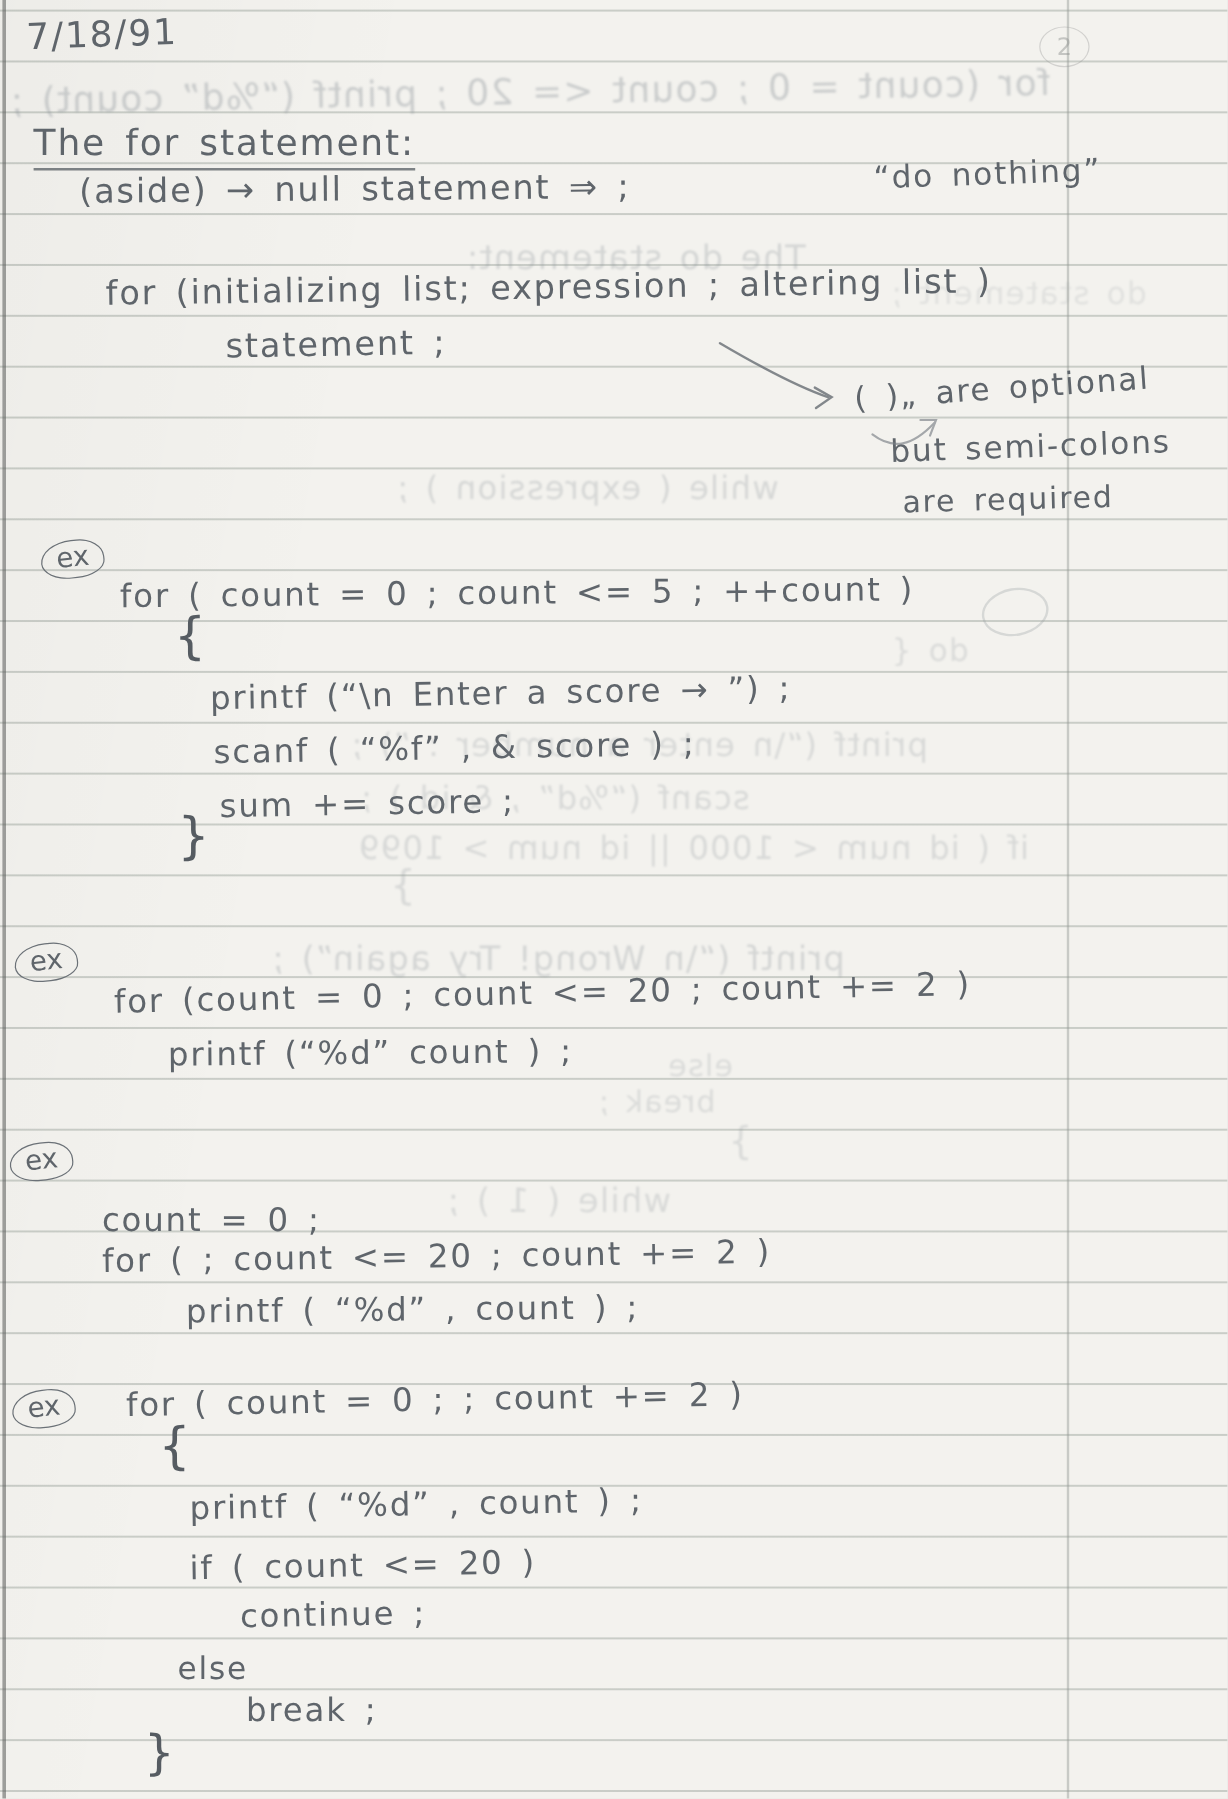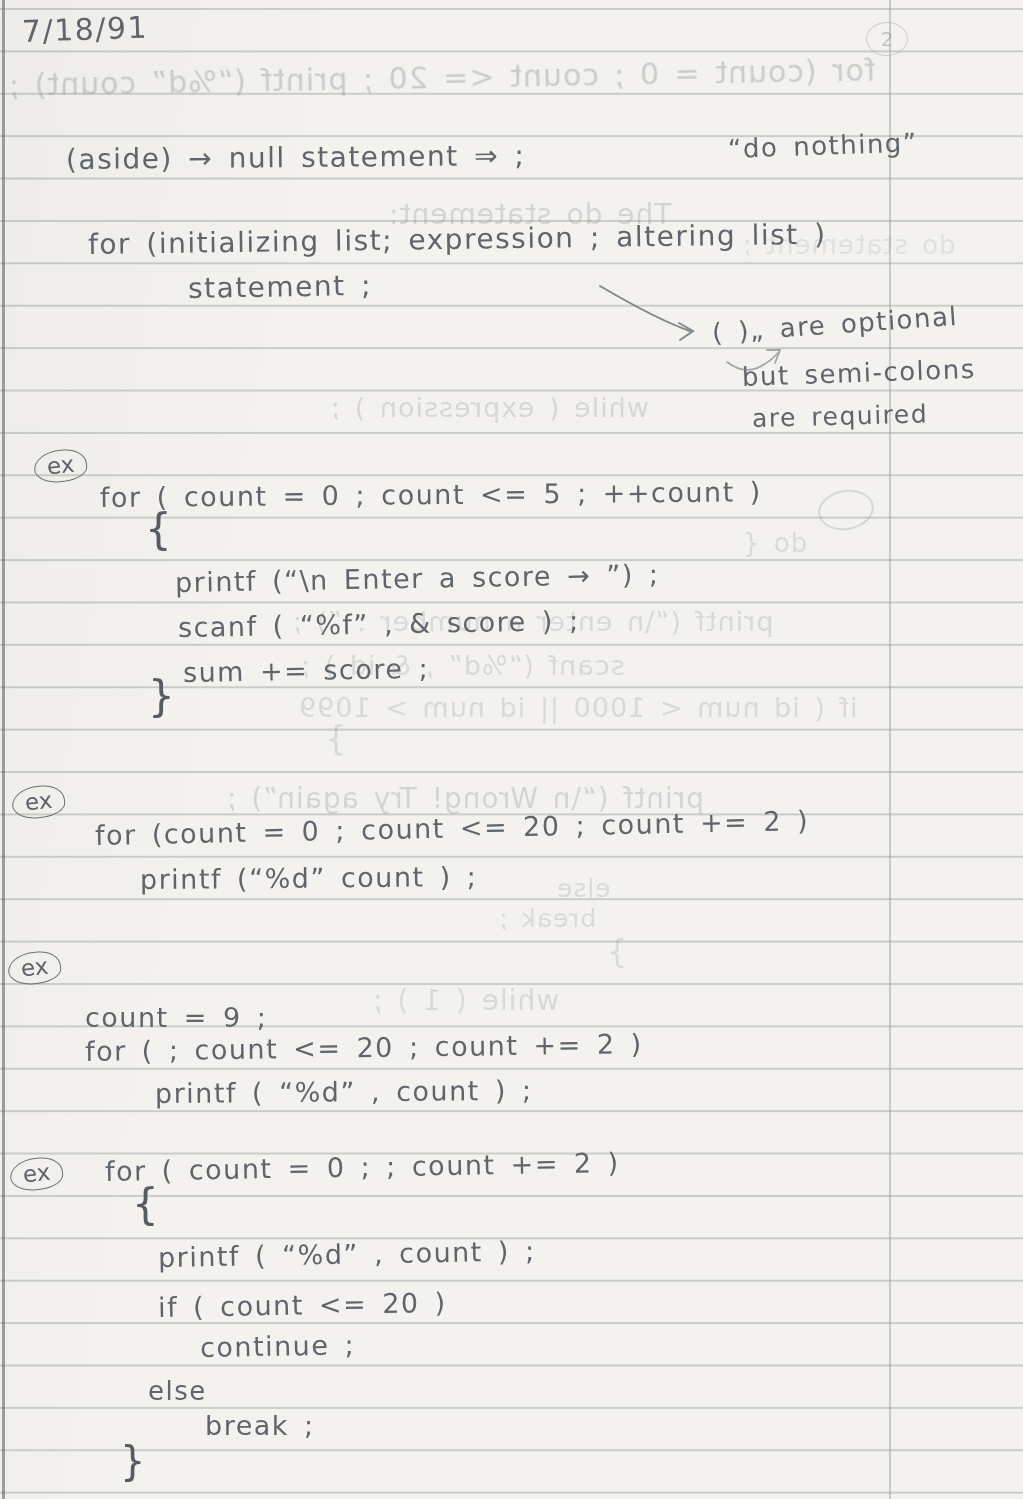--- a/index.html
+++ b/index.html
@@ -58,20 +58,21 @@
   <div class="bt" style="left:498px;top:904px;font-size:25px;opacity:.24">break ;</div>
   <div class="bt" style="left:606px;top:932px;font-size:32px;opacity:.24">}</div>
   <div class="bt" style="left:372px;top:984px;font-size:28px;opacity:.26">while ( 1 ) ;</div>
 
   <div class="ledge"></div>
   <div class="vline"></div>
   <div class="pgnum">2</div>
 
   <div class="hw" style="left:22px;top:14px;font-size:30px;--r:-2deg">7/18/91</div>
 
+  <div class="hw ul" style="left:28px;top:102px;font-size:30px">The for statement:</div>
 
   <div class="hw" style="left:66px;top:143px;font-size:28px;--r:-0.5deg">(aside) →   null statement  ⇒  ;</div>
   <div class="hw" style="left:728px;top:134px;font-size:26px;--r:-2deg">“do nothing”</div>
 
   <div class="hw" style="left:88px;top:228px;font-size:28px;--r:-0.8deg">for (initializing list; expression ; altering list )</div>
   <div class="hw" style="left:188px;top:272px;font-size:28px;--r:-1deg">statement ;</div>
 
   <div class="hw" style="left:712px;top:318px;font-size:26px;--r:-4deg">( )„ are optional</div>
   <div class="hw" style="left:742px;top:362px;font-size:26px;--r:-2deg">but semi-colons</div>
   <div class="hw" style="left:752px;top:404px;font-size:25px;--r:-1.5deg">are required</div>
@@ -93,21 +94,21 @@
   <div class="hw" style="left:175px;top:567px;font-size:27px;--r:-1deg">printf (“\n Enter a score → ”) ;</div>
   <div class="hw" style="left:178px;top:612px;font-size:27px;--r:-1deg">scanf ( “%f” ,  &amp; score ) ;</div>
   <div class="hw" style="left:183px;top:657px;font-size:27px;--r:-1deg">sum += score ;</div>
   <div class="hw brace" style="left:148px;top:672px">}</div>
 
   <span class="exc" style="left:12px;top:786px">ex</span>
   <div class="hw" style="left:95px;top:820px;font-size:27px;--r:-1.2deg">for (count = 0 ;  count &lt;= 20 ;  count += 2 )</div>
   <div class="hw" style="left:140px;top:864px;font-size:27px;--r:-0.5deg">printf (“%d” count ) ;</div>
 
   <span class="exc" style="left:8px;top:952px">ex</span>
-  <div class="hw" style="left:85px;top:1002px;font-size:27px">count = 9 ;</div>
+  <div class="hw" style="left:85px;top:1002px;font-size:27px">count = 0 ;</div>
   <div class="hw" style="left:85px;top:1036px;font-size:27px;--r:-0.8deg">for ( ;  count &lt;= 20 ;  count += 2 )</div>
   <div class="hw" style="left:155px;top:1078px;font-size:27px;--r:-0.5deg">printf ( “%d” , count ) ;</div>
 
   <span class="exc" style="left:10px;top:1158px">ex</span>
   <div class="hw" style="left:105px;top:1156px;font-size:27px;--r:-1deg">for ( count = 0 ; ;  count += 2 )</div>
   <div class="hw brace" style="left:132px;top:1180px">{</div>
   <div class="hw" style="left:158px;top:1242px;font-size:27px;--r:-1deg">printf ( “%d” , count ) ;</div>
   <div class="hw" style="left:158px;top:1292px;font-size:27px;--r:-1deg">if ( count &lt;= 20 )</div>
   <div class="hw" style="left:200px;top:1332px;font-size:27px;--r:-1deg">continue ;</div>
   <div class="hw" style="left:148px;top:1376px;font-size:26px">else</div>

